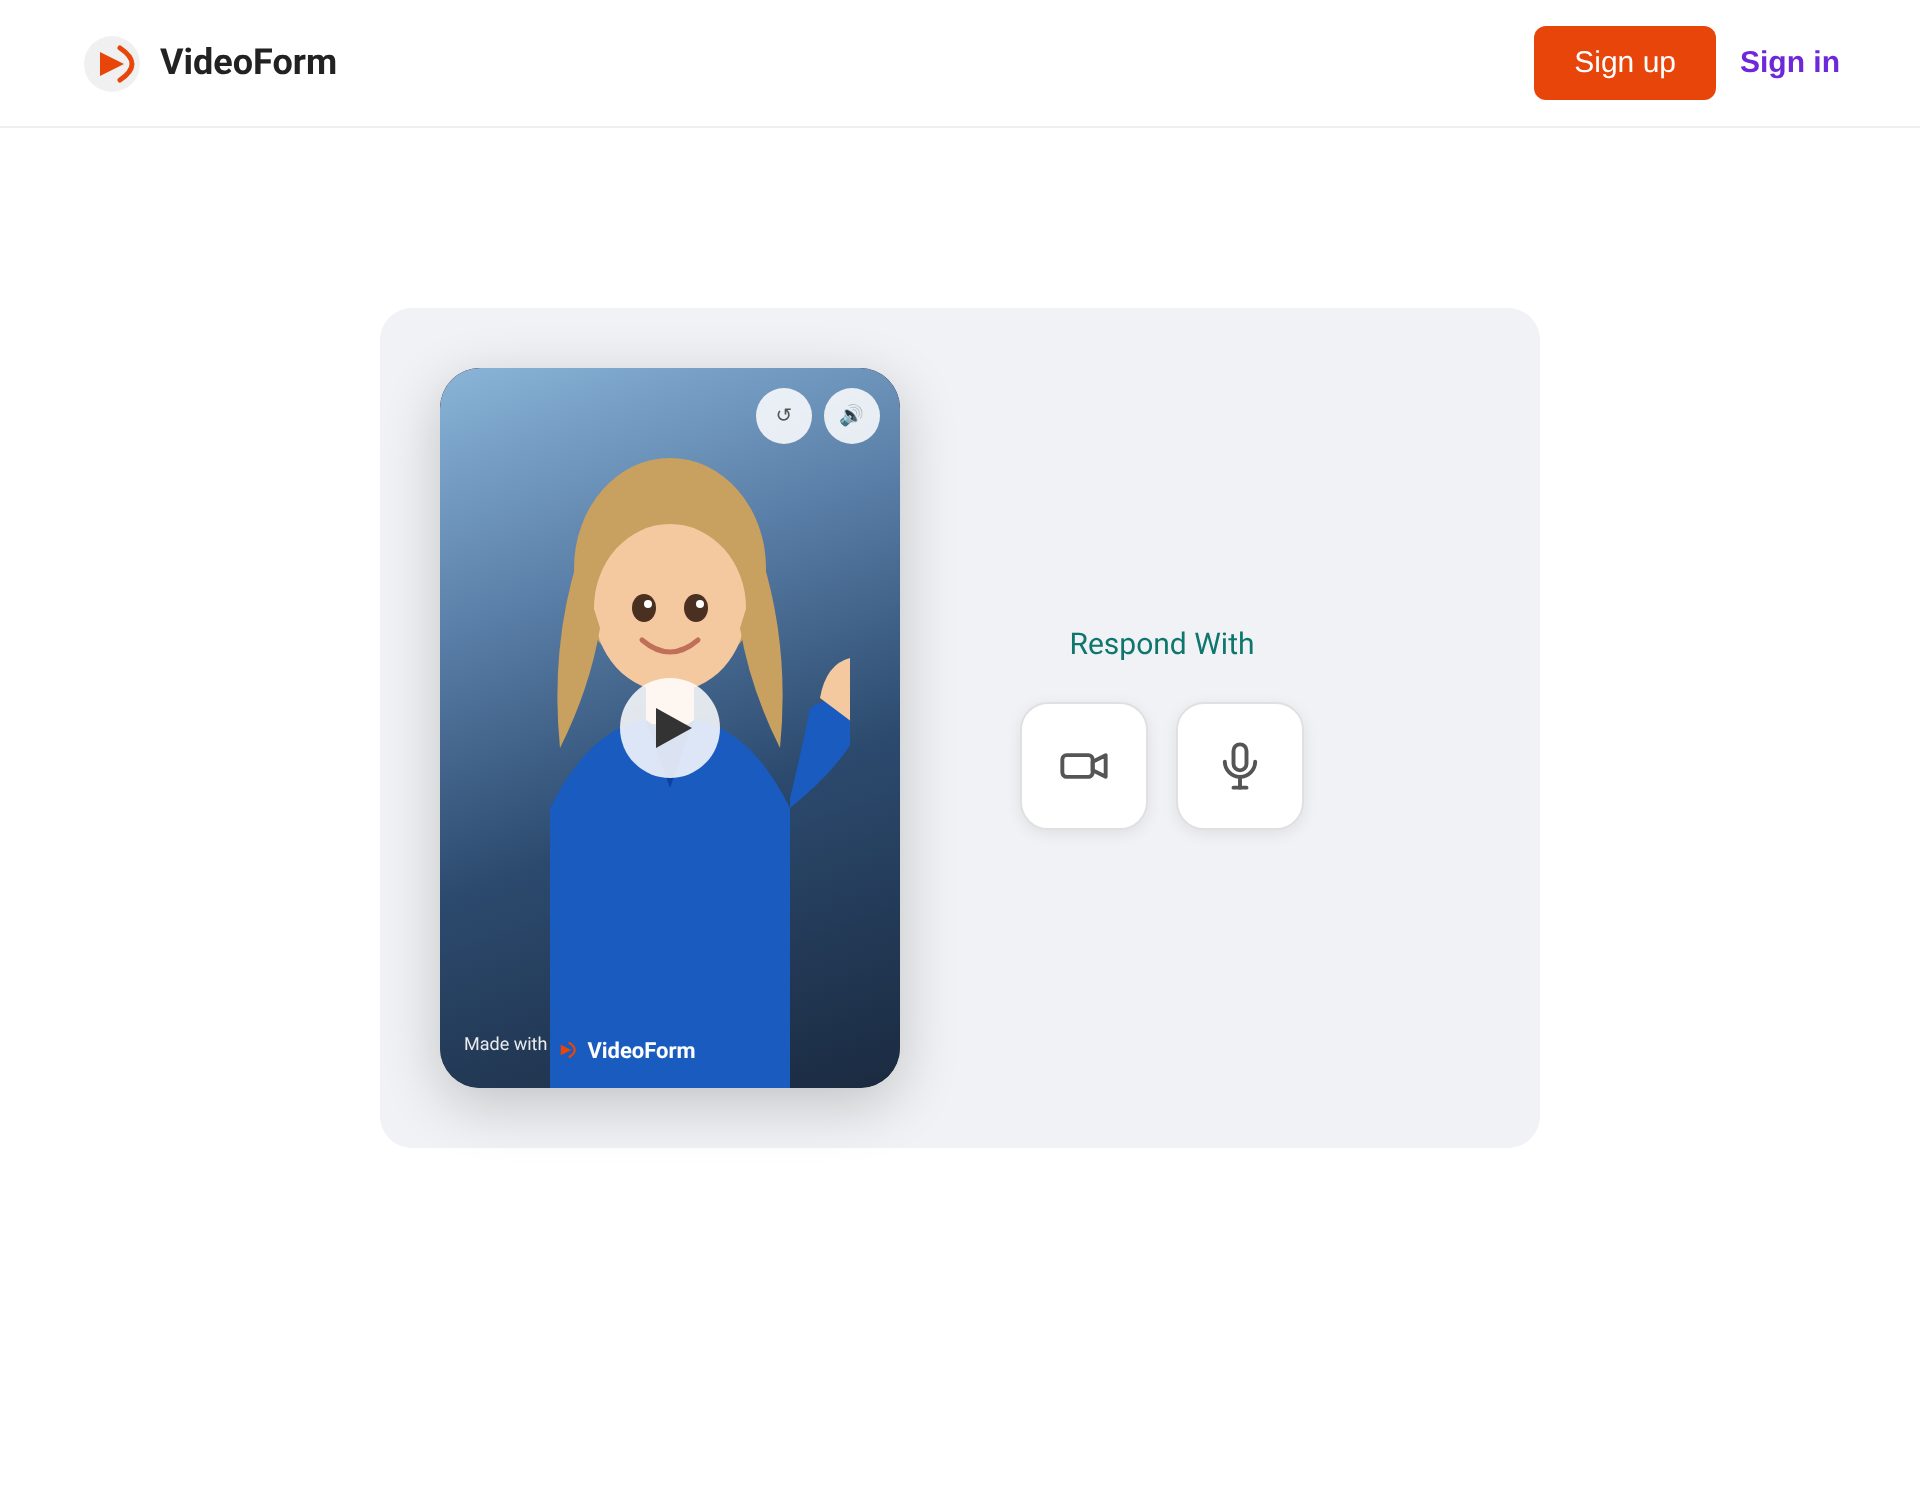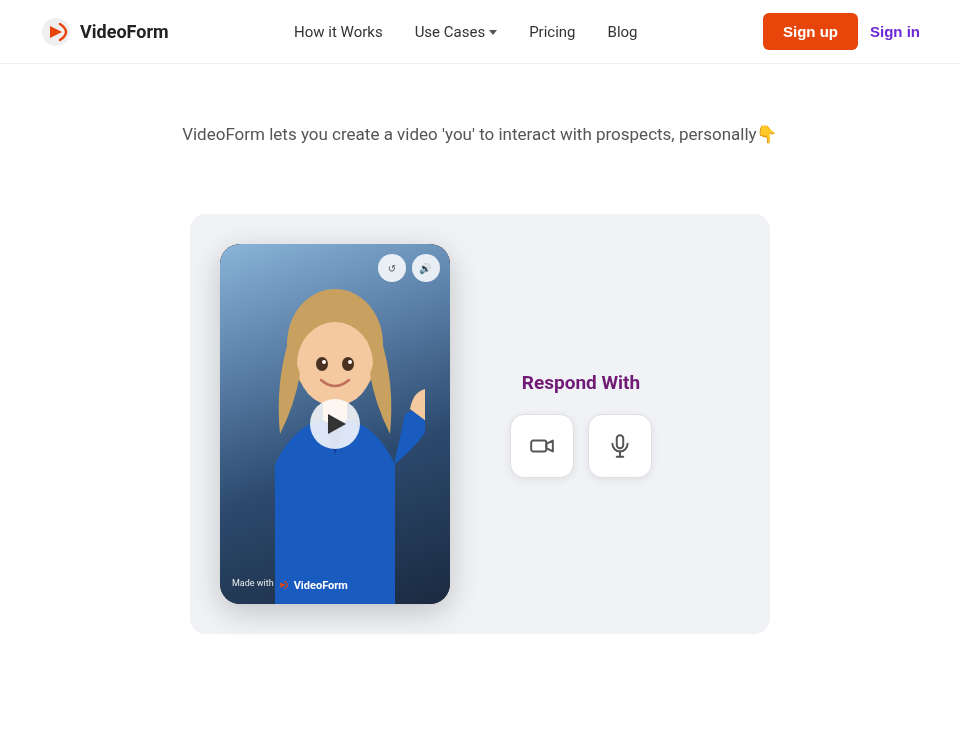--- a/index.html
+++ b/index.html
@@ -54,21 +54,21 @@
       align-items: center;
       gap: 12px;
     }
     .btn-signup {
       background: #e8450a;
       color: #fff;
       border: none;
       border-radius: 6px;
       padding: 10px 20px;
       font-size: 15px;
-      font-weight: 700;
+      font-weight: 400;
       cursor: pointer;
     }
     .btn-signin {
       background: none;
       border: none;
       color: #6d28d9;
       font-size: 15px;
       font-weight: 600;
       cursor: pointer;
     }
@@ -217,23 +217,23 @@
     }
 
     
     .respond-panel {
       display: flex;
       flex-direction: column;
       align-items: center;
       gap: 20px;
     }
     .respond-label {
-      font-size: 19px;
-      color: #701a75;
-      font-weight: 700;
+      font-size: 15px;
+      color: #0f766e;
+      font-weight: 400;
     }
     .respond-buttons {
       display: flex;
       gap: 14px;
     }
     .respond-btn {
       width: 64px;
       height: 64px;
       border-radius: 14px;
       background: #fff;
@@ -270,46 +270,28 @@
   <a class="logo-area" href="#">
 
     <svg class="logo-icon" viewBox="0 0 32 32" fill="none" xmlns="http://www.w3.org/2000/svg">
       <circle cx="16" cy="16" r="14" fill="#f0f0f0"></circle>
       <path d="M10 10 L22 16 L10 22 Z" fill="#e8450a"></path>
       <path d="M20 8 Q26 12 26 16 Q26 20 20 24" stroke="#e8450a" stroke-width="2.5" fill="none" stroke-linecap="round"></path>
     </svg>
     <span class="logo-text">VideoForm</span>
   </a>
 
-  <div class="nav-links">
-    <a class="nav-link" href="#">
-      <span>How it Works</span>
-    </a>
-    <a class="nav-link" href="#">
-      <span>Use Cases</span>
-      <span class="chevron-down"></span>
-    </a>
-    <a class="nav-link" href="#">
-      <span>Pricing</span>
-    </a>
-    <a class="nav-link" href="#">
-      <span>Blog</span>
-    </a>
-  </div>
 
   <div class="nav-actions">
     <button class="btn-signup">Sign up</button>
     <button class="btn-signin">Sign in</button>
   </div>
 </nav>
 
 <section class="hero">
-  <p class="hero-subtitle">
-    <span>VideoForm lets you create a video 'you' to interact with prospects, personally</span><span>👇</span>
-  </p>
 </section>
 
 <div class="demo-area">
   <div class="demo-container">
 
     <div class="video-card">
       <div class="video-inner">
 
         <div class="video-bg"></div>
 

